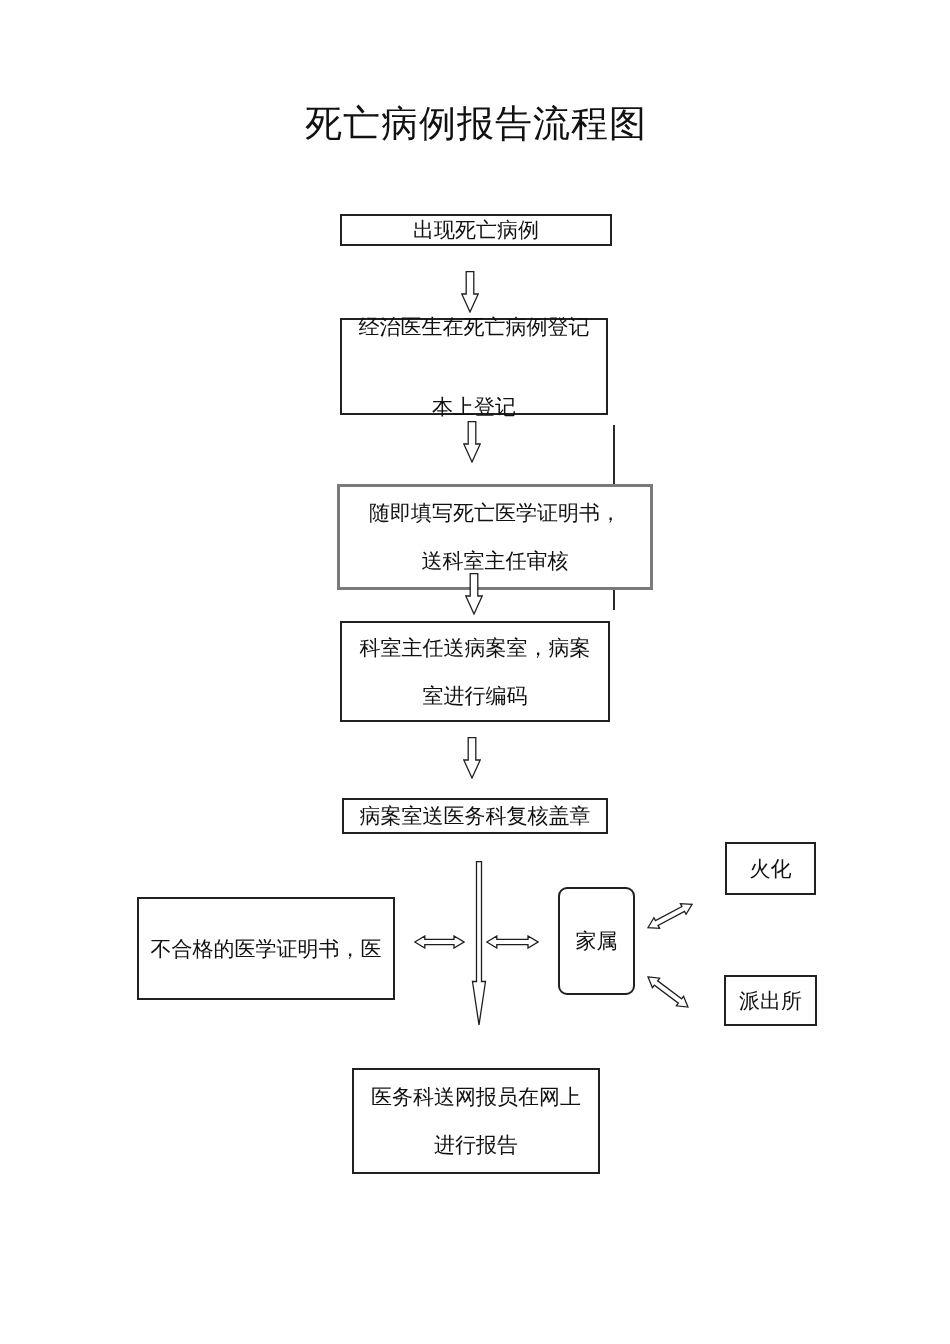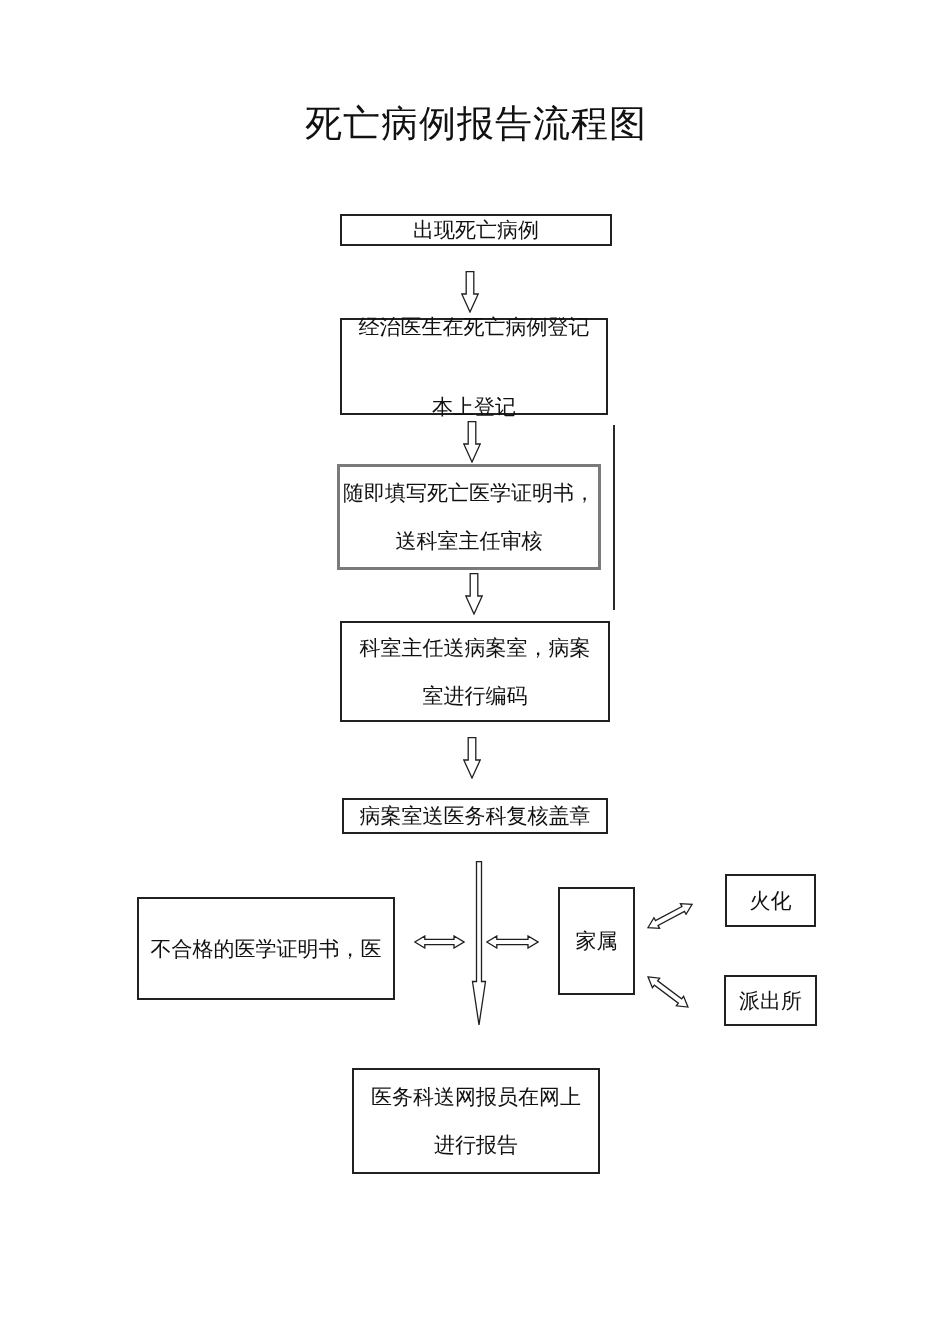--- a/index.html
+++ b/index.html
@@ -65,21 +65,21 @@
     <div class="line">经治医生在死亡病例登记</div>
     <div class="line">本上登记</div>
   </div>
 
   <svg class="arrow" style="left:463px;top:421px;" width="18" height="42" viewBox="0 0 18 42">
     <path d="M5.2,0.6 L12.8,0.6 L12.8,23 L17.2,23 L9,41 L0.8,23 L5.2,23 Z"></path>
   </svg>
 
   <div class="vline" style="left:613px;top:425px;height:185px;"></div>
 
-  <div class="node alt-border" style="left:337px;top:464px;width:264px;height:106px;">
+  <div class="node alt-border" style="left:337px;top:484px;width:316px;height:106px;">
     <div class="line">随即填写死亡医学证明书，</div>
     <div class="line">送科室主任审核</div>
   </div>
 
   <svg class="arrow" style="left:465px;top:573px;" width="18" height="42" viewBox="0 0 18 42">
     <path d="M5.2,0.6 L12.8,0.6 L12.8,23 L17.2,23 L9,41 L0.8,23 L5.2,23 Z"></path>
   </svg>
 
   <div class="node" style="left:340px;top:621px;width:270px;height:101px;">
     <div class="line">科室主任送病案室，病案</div>
@@ -103,37 +103,37 @@
   </div>
 
   <svg class="arrow" style="left:414px;top:935px;" width="51" height="14" viewBox="0 0 51 14">
     <path d="M0.8,7 L10.8,1 L10.8,4.3 L40,4.3 L40,1 L50,7 L40,13 L40,9.7 L10.8,9.7 L10.8,13 Z"></path>
   </svg>
 
   <svg class="arrow" style="left:486px;top:935px;" width="53" height="14" viewBox="0 0 53 14">
     <path d="M0.8,7 L10.8,1 L10.8,4.3 L42,4.3 L42,1 L52,7 L42,13 L42,9.7 L10.8,9.7 L10.8,13 Z"></path>
   </svg>
 
-  <div class="node" style="left:558px;top:887px;width:77px;height:108px;">
+  <div class="node" style="left:558px;top:887px;width:77px;height:108px;border-radius:9px;">
     <div class="line">家属</div>
   </div>
 
   <svg class="arrow" style="left:644px;top:898px;" width="52" height="36" viewBox="0 0 52 36">
     <g transform="translate(26,18) rotate(-28)">
       <path d="M-25,0 L-15,-6 L-15,-2.7 L15,-2.7 L15,-6 L25,0 L15,6 L15,2.7 L-15,2.7 L-15,6 Z"></path>
     </g>
   </svg>
 
   <svg class="arrow" style="left:644px;top:972px;" width="48" height="40" viewBox="0 0 48 40">
     <g transform="translate(24,20) rotate(37)">
       <path d="M-25,0 L-15,-6 L-15,-2.7 L15,-2.7 L15,-6 L25,0 L15,6 L15,2.7 L-15,2.7 L-15,6 Z"></path>
     </g>
   </svg>
 
-  <div class="node" style="left:725px;top:874px;width:91px;height:53px;">
+  <div class="node" style="left:725px;top:842px;width:91px;height:53px;">
     <div class="line">火化</div>
   </div>
 
   <div class="node" style="left:724px;top:975px;width:93px;height:51px;">
     <div class="line">派出所</div>
   </div>
 
   <div class="node" style="left:352px;top:1068px;width:248px;height:106px;">
     <div class="line">医务科送网报员在网上</div>
     <div class="line">进行报告</div>

